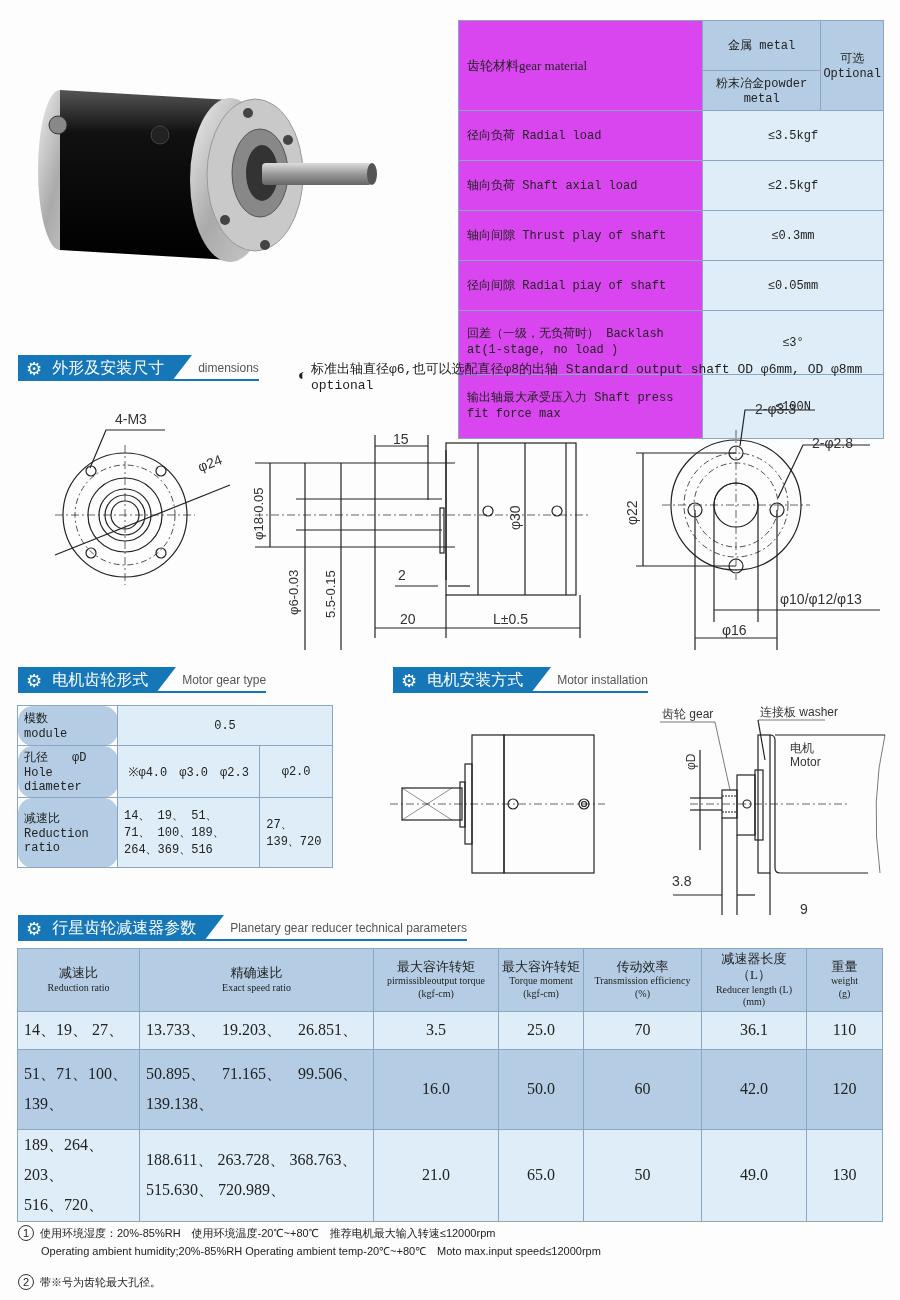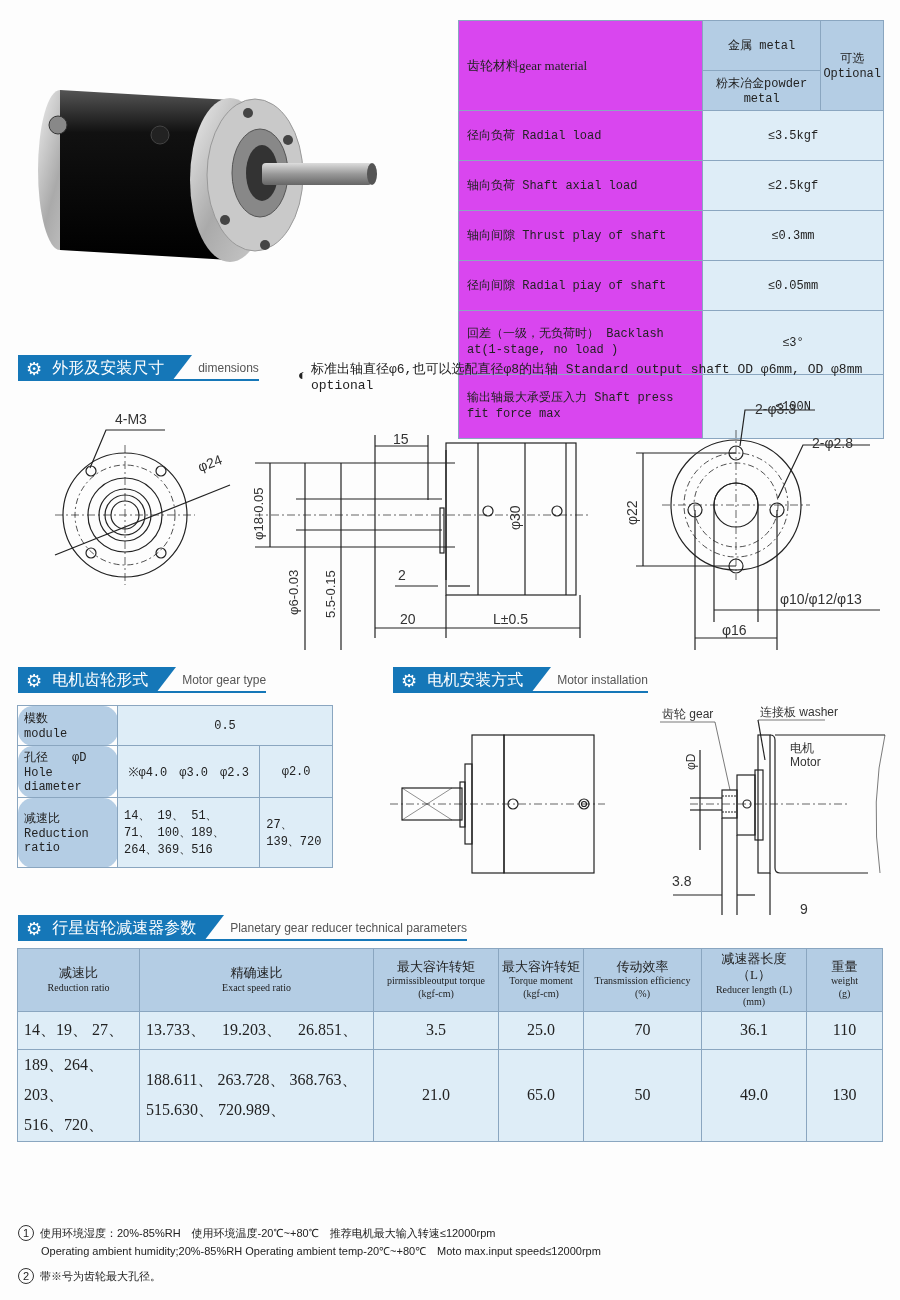--- a/index.html
+++ b/index.html
@@ -361,31 +361,42 @@
   </tr>
   <tr class="light" style="height:38px">
     <td class="left ratio">14、19、 27、</td>
     <td class="left ratio">13.733、　19.203、　26.851、</td>
     <td>3.5</td>
     <td>25.0</td>
     <td>70</td>
     <td>36.1</td>
     <td>110</td>
   </tr>
+  <tr class="dark" style="height:80px">
+    <td class="left ratio">51、71、100、
+139、</td>
+    <td class="left ratio">50.895、　71.165、　99.506、
+139.138、</td>
+    <td>16.0</td>
+    <td>50.0</td>
+    <td>60</td>
+    <td>42.0</td>
+    <td>120</td>
+  </tr>
   <tr class="light" style="height:80px">
     <td class="left ratio">189、264、203、
 516、720、</td>
     <td class="left ratio">188.611、 263.728、 368.763、
 515.630、 720.989、</td>
     <td>21.0</td>
     <td>65.0</td>
     <td>50</td>
     <td>49.0</td>
     <td>130</td>
   </tr>
 </tbody>
   </table>
 
 <div class="abs footnotes">
   <div><span class="circ">1</span><span>使用环境湿度：20%-85%RH　使用环境温度-20℃~+80℃　推荐电机最大输入转速≤12000rpm</span></div>
   <div style="padding-left:23px">Operating ambient humidity;20%-85%RH Operating ambient temp-20℃~+80℃　Moto max.input speed≤12000rpm</div>
-  <div style="margin-top:8px"><span class="circ">2</span><span>带※号为齿轮最大孔径。</span></div>
+  <div style="margin-top:14px"><span class="circ">2</span><span>带※号为齿轮最大孔径。</span></div>
 </div>
 
 </body></html>

